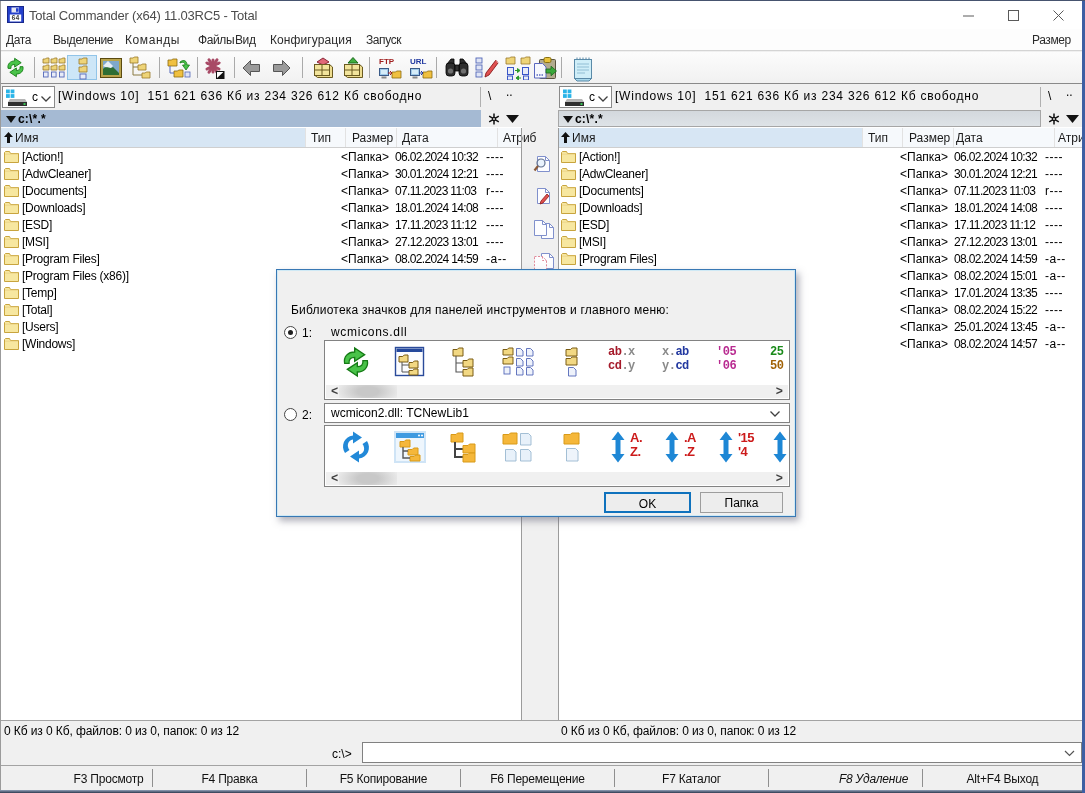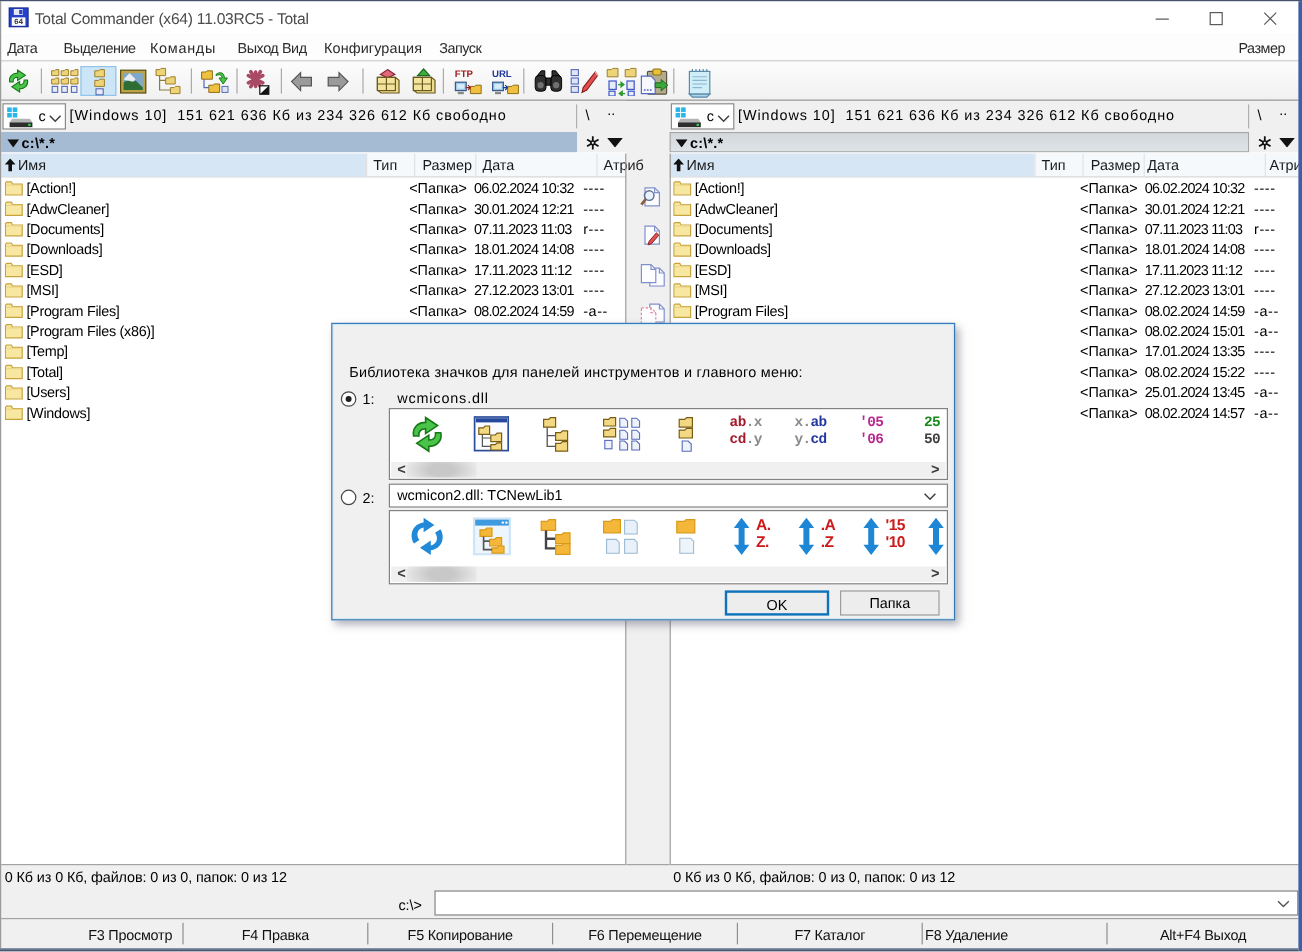--- a/index.html
+++ b/index.html
@@ -81,21 +81,21 @@
       <rect x="4.5" y="1.5" width="7.5" height="5" fill="#e4e6f2"></rect>
       <rect x="9" y="2.2" width="2.6" height="3.6" fill="#2440cc"></rect>
       <rect x="2.8" y="8.5" width="11.4" height="7" fill="#ffffff"></rect>
       <text x="8.5" y="14.2" font-size="6.5" font-weight="bold" text-anchor="middle" fill="#3a3a3a" font-family="Liberation Mono, monospace">64</text>
     </svg></div>
 
 <div class="abs" id="menubar">
 <span class="mi" style="left:5px;">Дата</span>
 <span class="mi" style="left:52px;">Выделение</span>
 <span class="mi" style="left:124px;letter-spacing:0.6px;">Команды</span>
-<span class="mi" style="left:197px;">Выход</span>
+<span class="mi" style="left:197px;">Файлы</span>
 <span class="mi" style="left:234px;">Вид</span>
 <span class="mi" style="left:269px;letter-spacing:0.1px;">Конфигурация</span>
 <span class="mi" style="left:365px;">Запуск</span>
 <span class="mi" style="left:1031px;">Размер</span>
 </div>
 
 <div class="abs" id="toolbar">
 <div class="abs" style="left:66px;top:3px;width:30px;height:25px;background:#cde6f7;border:1px solid #91c4e8;"></div>
 
 <div class="tic" style="left:4px;"><svg width="21" height="21" viewBox="0 0 24 24" style="margin-top:1px">
@@ -634,21 +634,21 @@
   <div class="fk" style="left:0px;width:151px;margin-left:32px;">F3 Просмотр</div>
     <div class="fksep" style="left:151px;"></div>
   <div class="fk" style="left:152px;width:153px;">F4 Правка</div>
     <div class="fksep" style="left:305px;"></div>
   <div class="fk" style="left:306px;width:153px;">F5 Копирование</div>
     <div class="fksep" style="left:459px;"></div>
   <div class="fk" style="left:460px;width:153px;">F6 Перемещение</div>
     <div class="fksep" style="left:613px;"></div>
   <div class="fk" style="left:614px;width:153px;">F7 Каталог</div>
     <div class="fksep" style="left:767px;"></div>
-  <div class="fk" style="left:728px;width:153px;">F8 Удаление</div>
+  <div class="fk" style="left:796px;width:153px;font-style:italic;">F8 Удаление</div>
     <div class="fksep" style="left:921px;"></div>
   <div class="fk" style="left:922px;width:159px;">Alt+F4 Выход</div>
 </div>
 
 <div class="abs" id="dlg">
   <div id="dlgbody">
     <div class="dlabel" style="left:14px;top:7px;letter-spacing:0.22px;">Библиотека значков для панелей инструментов и главного меню:</div>
     <div class="radio sel" style="left:7px;top:30px;"></div>
     <div class="dlabel" style="left:25px;top:30px;">1:</div>
     <div class="dlabel" style="left:54px;top:29px;letter-spacing:0.7px;">wcmicons.dll</div>
@@ -687,21 +687,21 @@
             <path d="M10 12.5 l4.62 0 l1.5 -1.5 l4.88 0 l0 8 l-11 0 Z" fill="#f2d883" stroke="#7a5c14" stroke-width="1"></path>
             <path d="M12.5 21.5 h5 l2.5 2.5 v6 h-7.5 Z" fill="#eef2fb" stroke="#5468b8" stroke-width="0.9"></path>
           </svg></div>
         <div class="txticon" style="left:283px;"><span style="color:#a51a2a">ab</span><span style="color:#8a8a8a">.x</span>
 <span style="color:#a51a2a">cd</span><span style="color:#8a8a8a">.y</span></div>
         <div class="txticon" style="left:337px;"><span style="color:#8a8a8a">x.</span><span style="color:#2238a0">ab</span>
 <span style="color:#8a8a8a">y.</span><span style="color:#2238a0">cd</span></div>
         <div class="txticon" style="left:391px;"><span style="color:#b82a90">'0</span><span style="color:#b82a90">5</span>
 <span style="color:#b82a90">'0</span><span style="color:#b82a90">6</span></div>
         <div class="txticon" style="left:445px;"><span style="color:#1a8a1a">25</span><span style="color:#000"></span>
-<span style="color:#404040">50</span><span style="color:#000"></span></div>
+<span style="color:#a16207">50</span><span style="color:#000"></span></div>
 
       <div class="scrollbar">
         <div class="sthumb"></div>
         <span class="sarrow" style="left:5px;">&lt;</span>
         <span class="sarrow" style="right:5px;">&gt;</span>
       </div>
     </div>
     <div class="radio" style="left:7px;top:112px;"></div>
     <div class="dlabel" style="left:25px;top:112px;">2:</div>
     <div class="strip" id="combo2" style="top:107px;height:20px;background:#fff;">
@@ -749,21 +749,21 @@
 Z.</div>
         <div class="islot" style="left:340px;"><svg width="14" height="32" viewBox="0 0 14 32">
             <path d="M7 0.5 L13.5 9 L9.5 9 L9.5 23 L13.5 23 L7 31.5 L0.5 23 L4.5 23 L4.5 9 L0.5 9 Z" fill="#1e87d5"></path>
           </svg></div>
         <div style="position:absolute;top:5px;left:359px;color:#cc1a1a;font-weight:bold;font-size:13px;line-height:14px;white-space:pre;letter-spacing:-0.5px;">.A
 .Z</div>
         <div class="islot" style="left:394px;"><svg width="14" height="32" viewBox="0 0 14 32">
             <path d="M7 0.5 L13.5 9 L9.5 9 L9.5 23 L13.5 23 L7 31.5 L0.5 23 L4.5 23 L4.5 9 L0.5 9 Z" fill="#1e87d5"></path>
           </svg></div>
         <div style="position:absolute;top:5px;left:413px;color:#cc1a1a;font-weight:bold;font-size:13px;line-height:14px;white-space:pre;letter-spacing:-0.5px;">'15
-'10</div>
+'4</div>
         <div class="islot" style="left:448px;"><svg width="14" height="32" viewBox="0 0 14 32">
             <path d="M7 0.5 L13.5 9 L9.5 9 L9.5 23 L13.5 23 L7 31.5 L0.5 23 L4.5 23 L4.5 9 L0.5 9 Z" fill="#1e87d5"></path>
           </svg></div>
         <div style="position:absolute;top:5px;left:467px;color:#cc1a1a;font-weight:bold;font-size:13px;line-height:14px;white-space:pre;letter-spacing:-0.5px;">
 </div>
 
       <div class="scrollbar">
         <div class="sthumb"></div>
         <span class="sarrow" style="left:5px;">&lt;</span>
         <span class="sarrow" style="right:5px;">&gt;</span>

